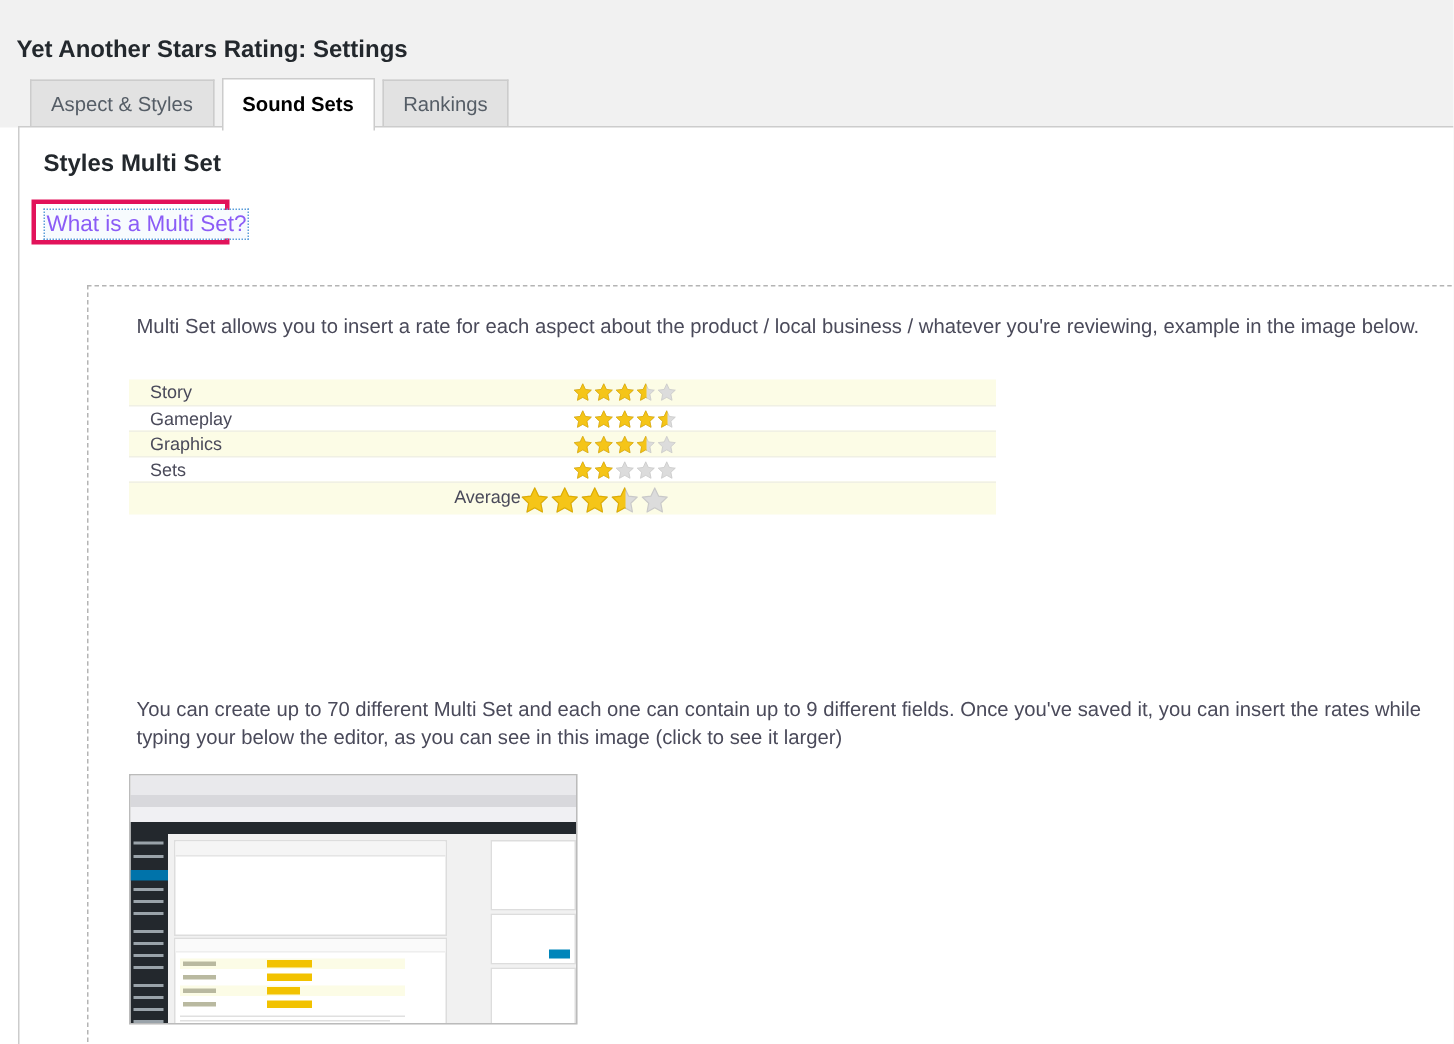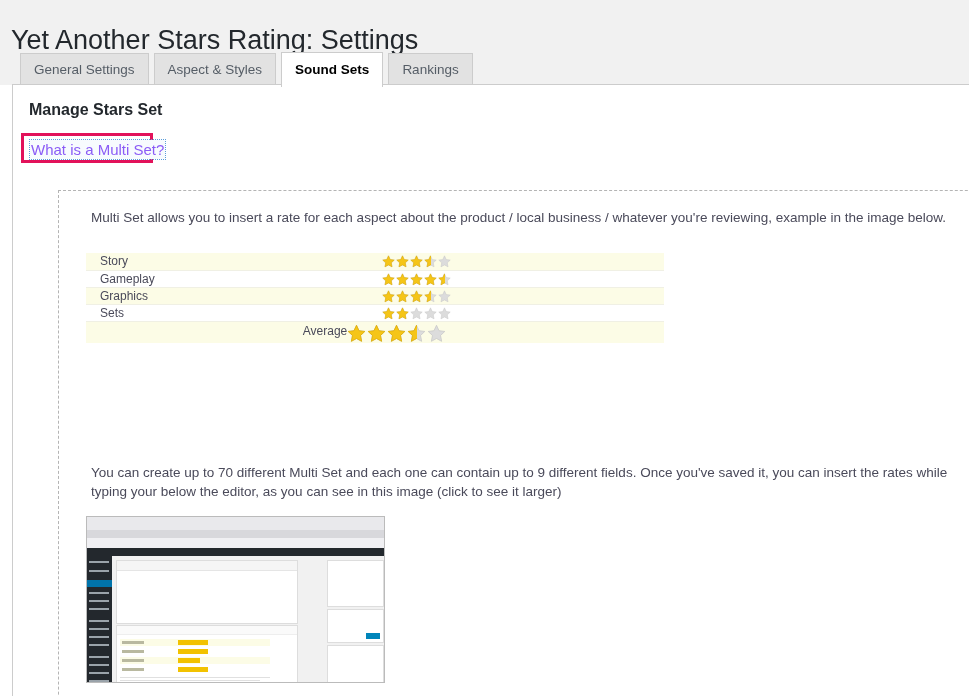--- a/index.html
+++ b/index.html
@@ -22,22 +22,22 @@
     position: absolute;
     left: 0; top: 0;
     width: 969px;
     height: 85px;
     background: #f1f1f1;
   }
   .page-title {
     position: absolute;
     left: 11px;
     top: 8px;
-    font-size: 27px;
-    font-weight: 400;
+    font-size: 16px;
+    font-weight: 700;
     color: #23282d;
     line-height: 29px;
     white-space: nowrap;
   }
   
   .tab-strip {
     position: absolute;
     left: 20px;
     top: 50px;
     height: 35px;
@@ -228,30 +228,29 @@
 </head>
 <body>
 
 <div id="viewport">
 
   <div class="topband"></div>
 
   <h1 class="page-title">Yet Another Stars Rating: Settings</h1>
 
   <div class="tab-strip">
-    <div class="tab">General Settings</div>
     <div class="tab">Aspect &amp; Styles</div>
     <div class="tab active">Sound Sets</div>
     <div class="tab">Rankings</div>
   </div>
 
   <div class="panel">
     <div class="panel-inner">
 
-      <div class="section-title">Manage Stars Set</div>
+      <div class="section-title">Styles Multi Set</div>
 
       <div class="annot-box"></div>
 
       <a class="whatis-link">What is a Multi Set?</a>
 
       <div class="explain-box">
 
         <div class="explain-text p1">Multi Set allows you to insert a rate for each aspect about the product / local business / whatever you're reviewing, example in the image below.</div>
 
         <table class="ms-table">

